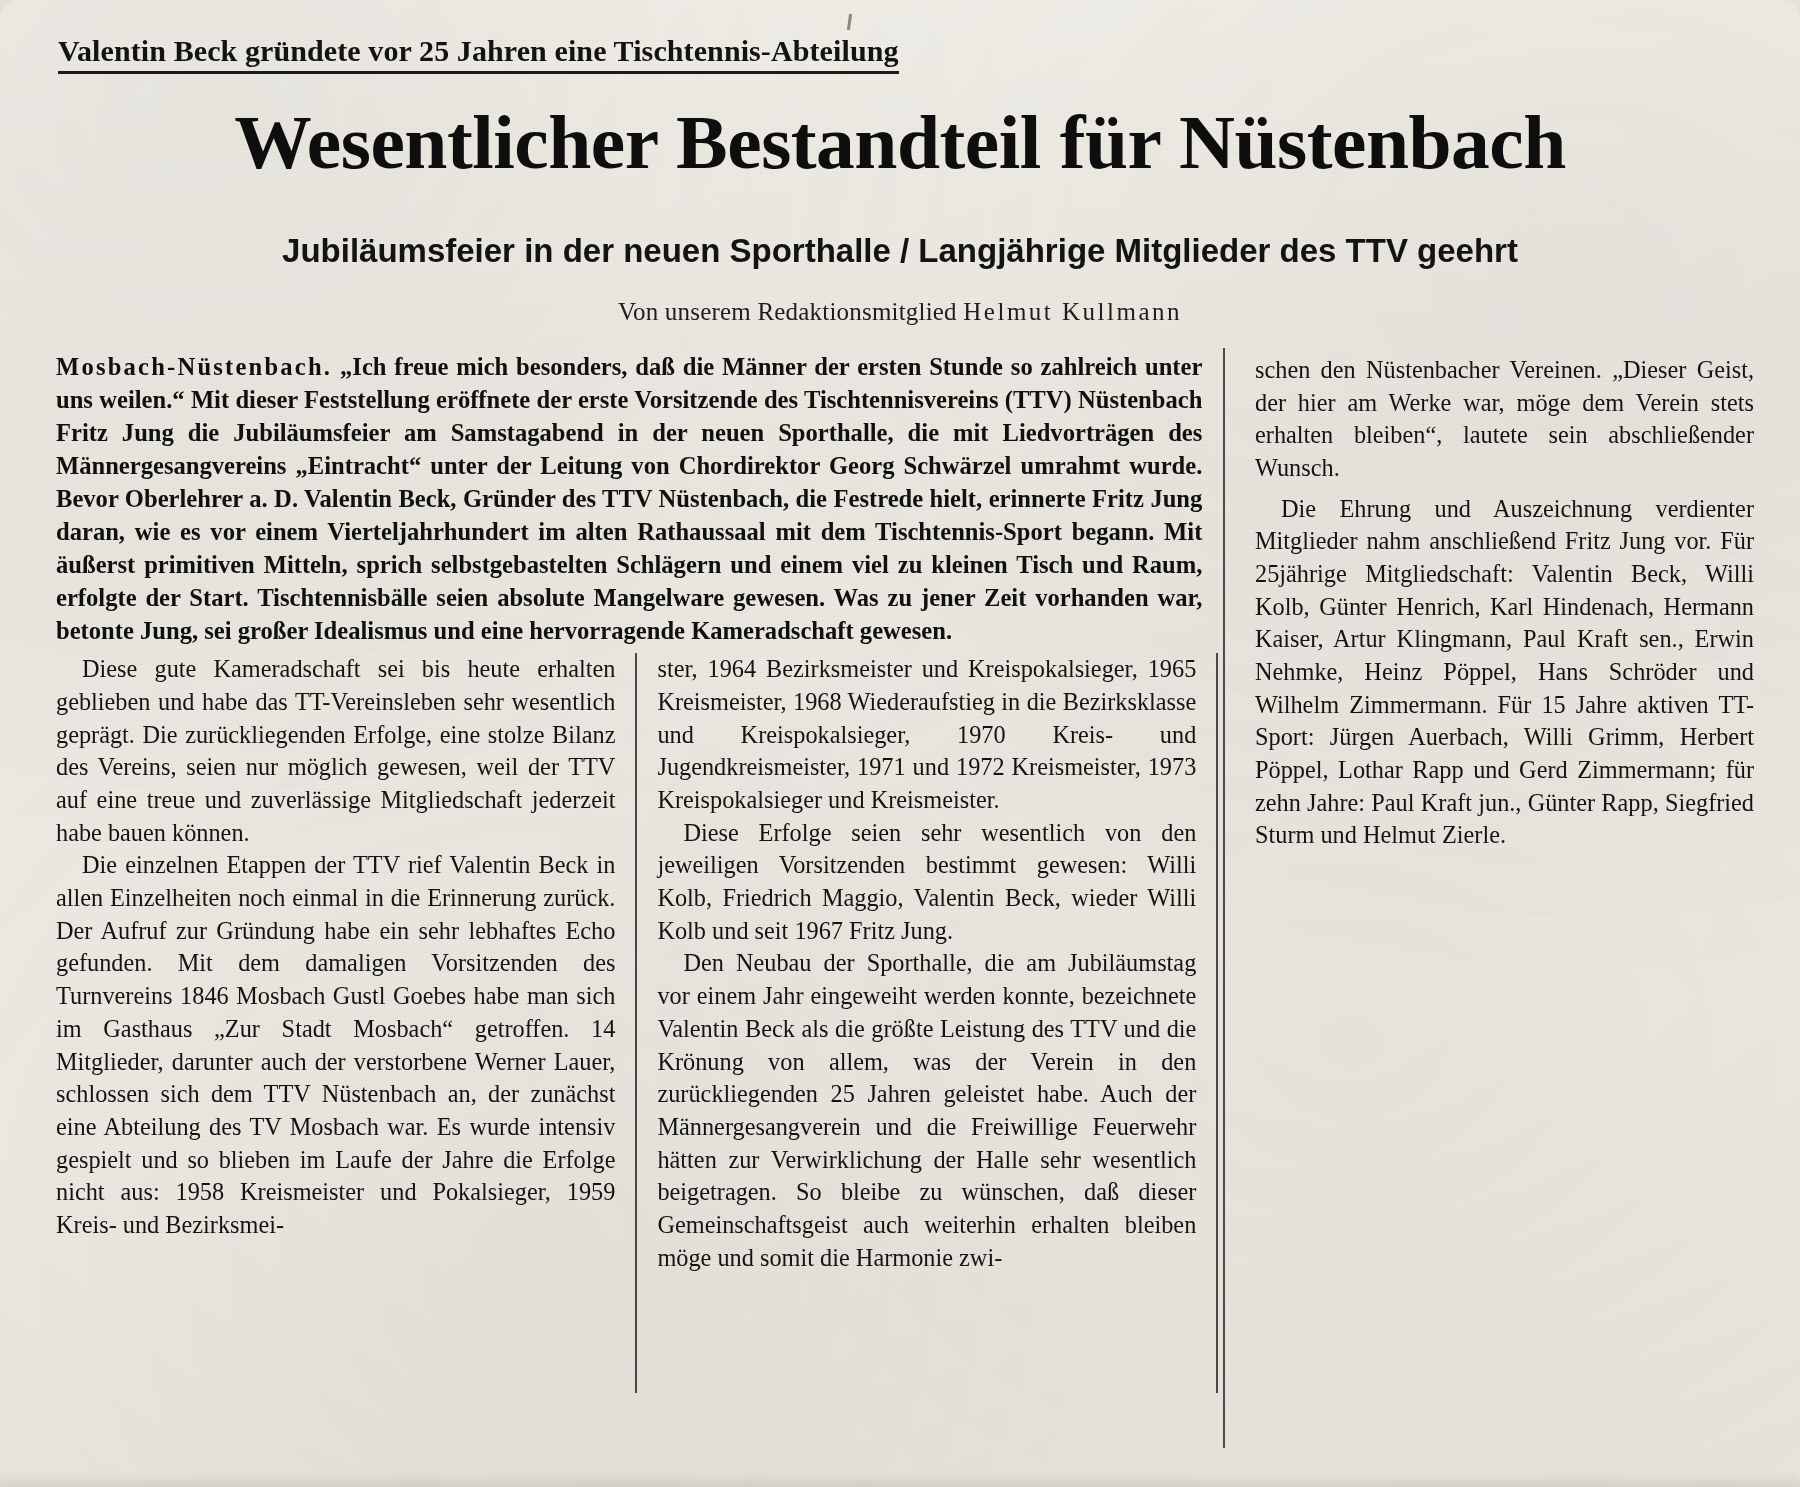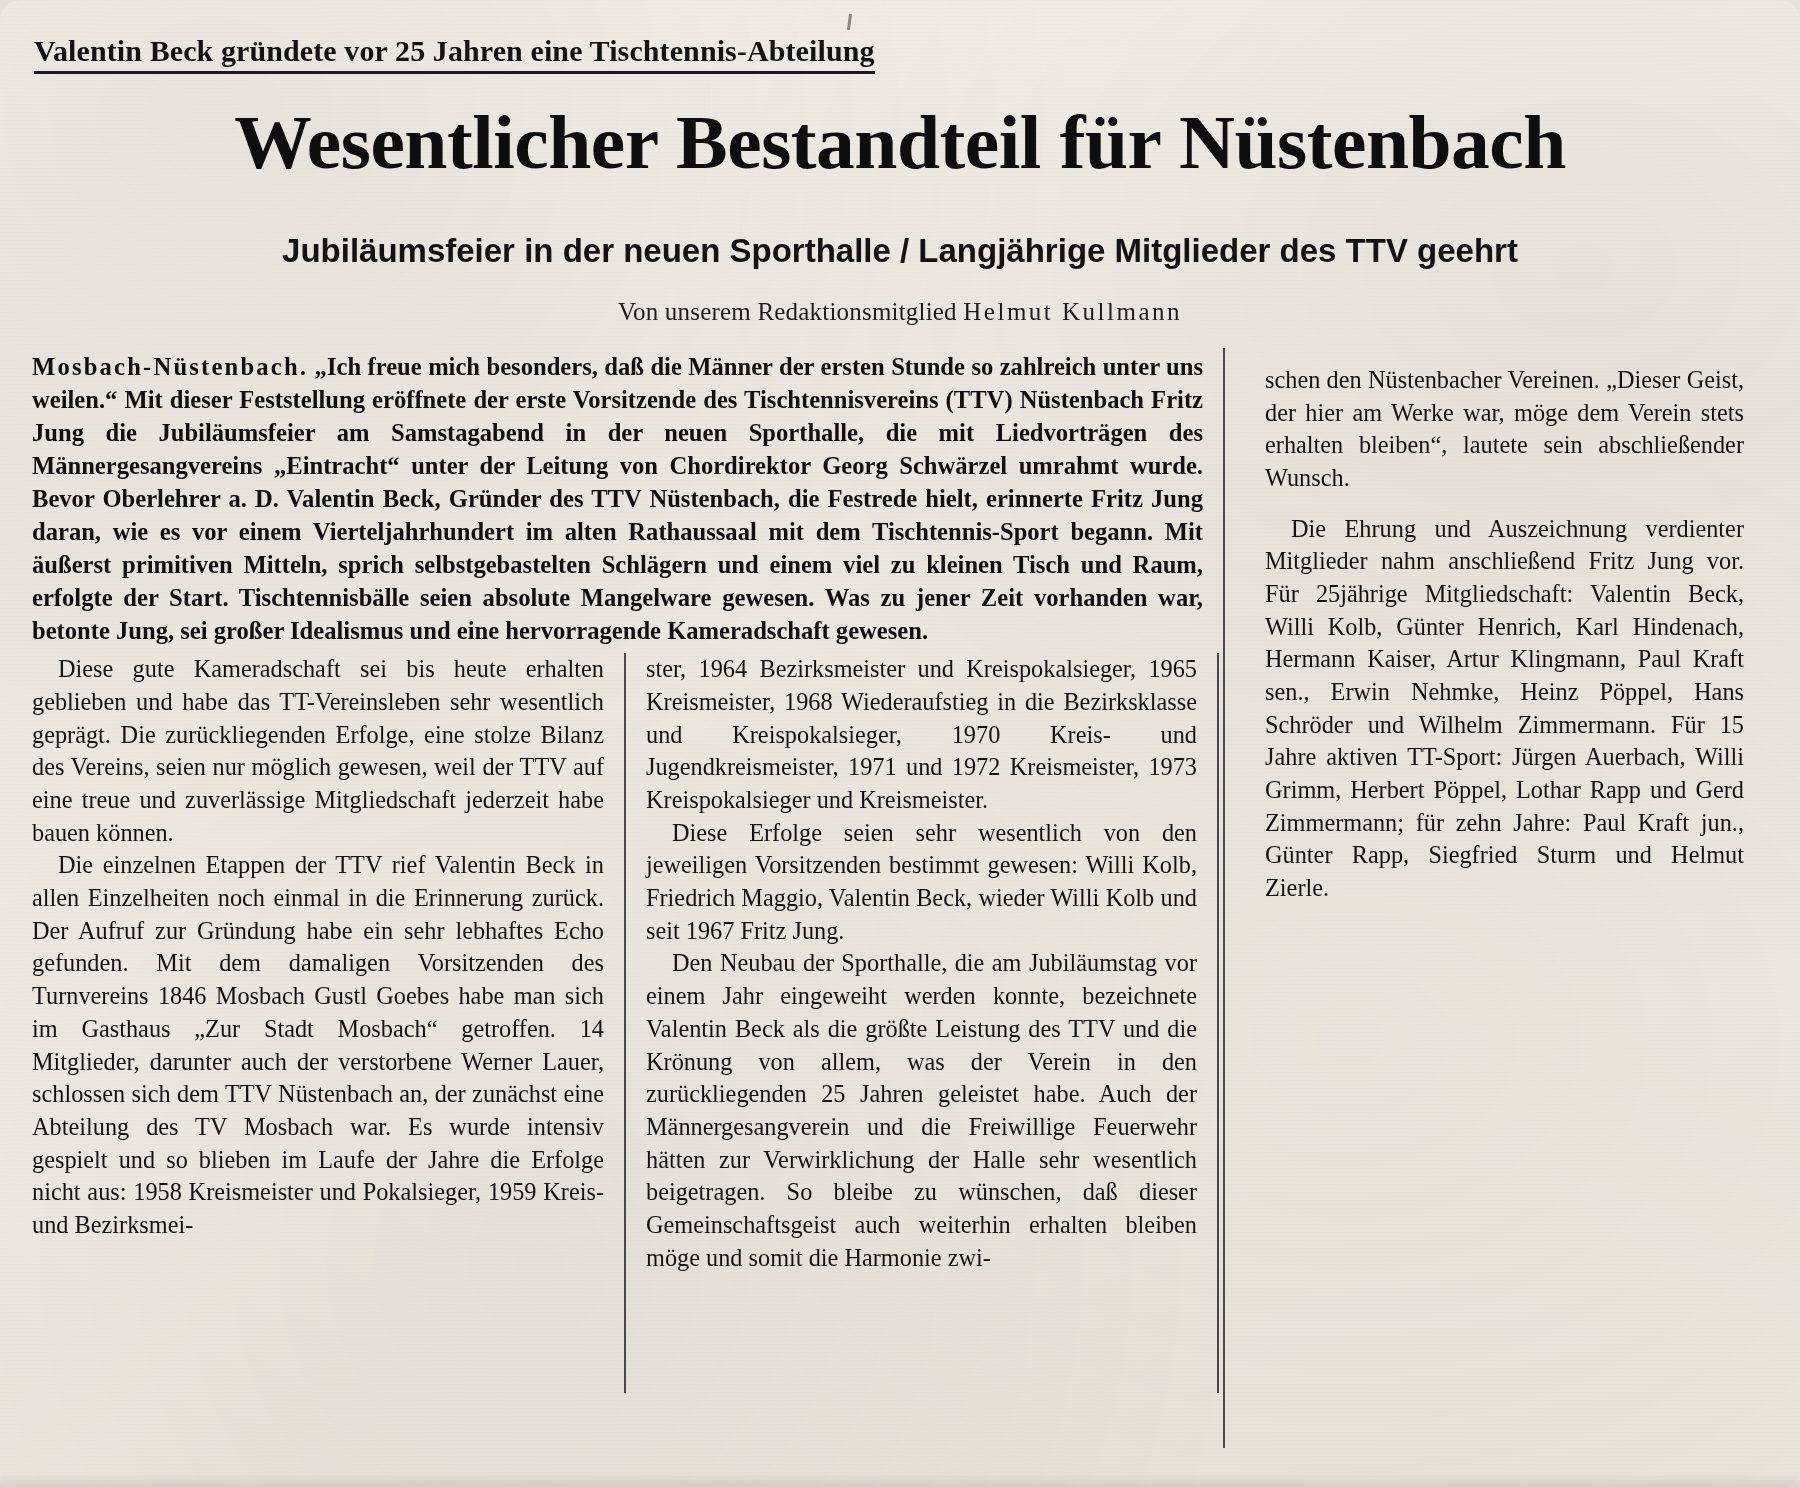--- a/index.html
+++ b/index.html
@@ -16,21 +16,21 @@
     overflow: hidden;
   }
   .page {
     position: relative;
     width: 1800px;
     height: 1487px;
     background:
       repeating-linear-gradient(180deg, rgba(0,0,0,0.012) 0px, rgba(0,0,0,0.012) 1px, rgba(0,0,0,0) 2px, rgba(0,0,0,0) 4px),
       linear-gradient(175deg, #f2f0ea 0%, #ebe8e1 35%, #edeae3 70%, #e7e4dc 100%);
     box-sizing: border-box;
-    padding: 0 32px;
+    padding: 0 56px;
     border-radius: 20px;
   }
   
   .page:before {
     content: "";
     position: absolute;
     inset: 0;
     pointer-events: none;
     background:
       radial-gradient(ellipse at 12% 8%, rgba(120,110,95,0.07), rgba(0,0,0,0) 38%),
@@ -162,21 +162,21 @@
     left: 1247px;
     top: 346px;
     width: 515px;
     font-family: "Liberation Serif", serif;
     font-size: 24.3px;
     line-height: 1.345;
     text-align: justify;
     color: #131313;
   }
   .col-3-top p {
-    margin: 18px;
+    margin: 8px;
     text-indent: 26px;
   }
   .col-3-top p.noindent {
     text-indent: 0;
   }
   .bottom-edge {
     position: absolute;
     left: 0; right: 0; bottom: 0;
     height: 14px;
     background: linear-gradient(180deg, rgba(0,0,0,0) 0%, rgba(60,55,45,0.10) 100%);

